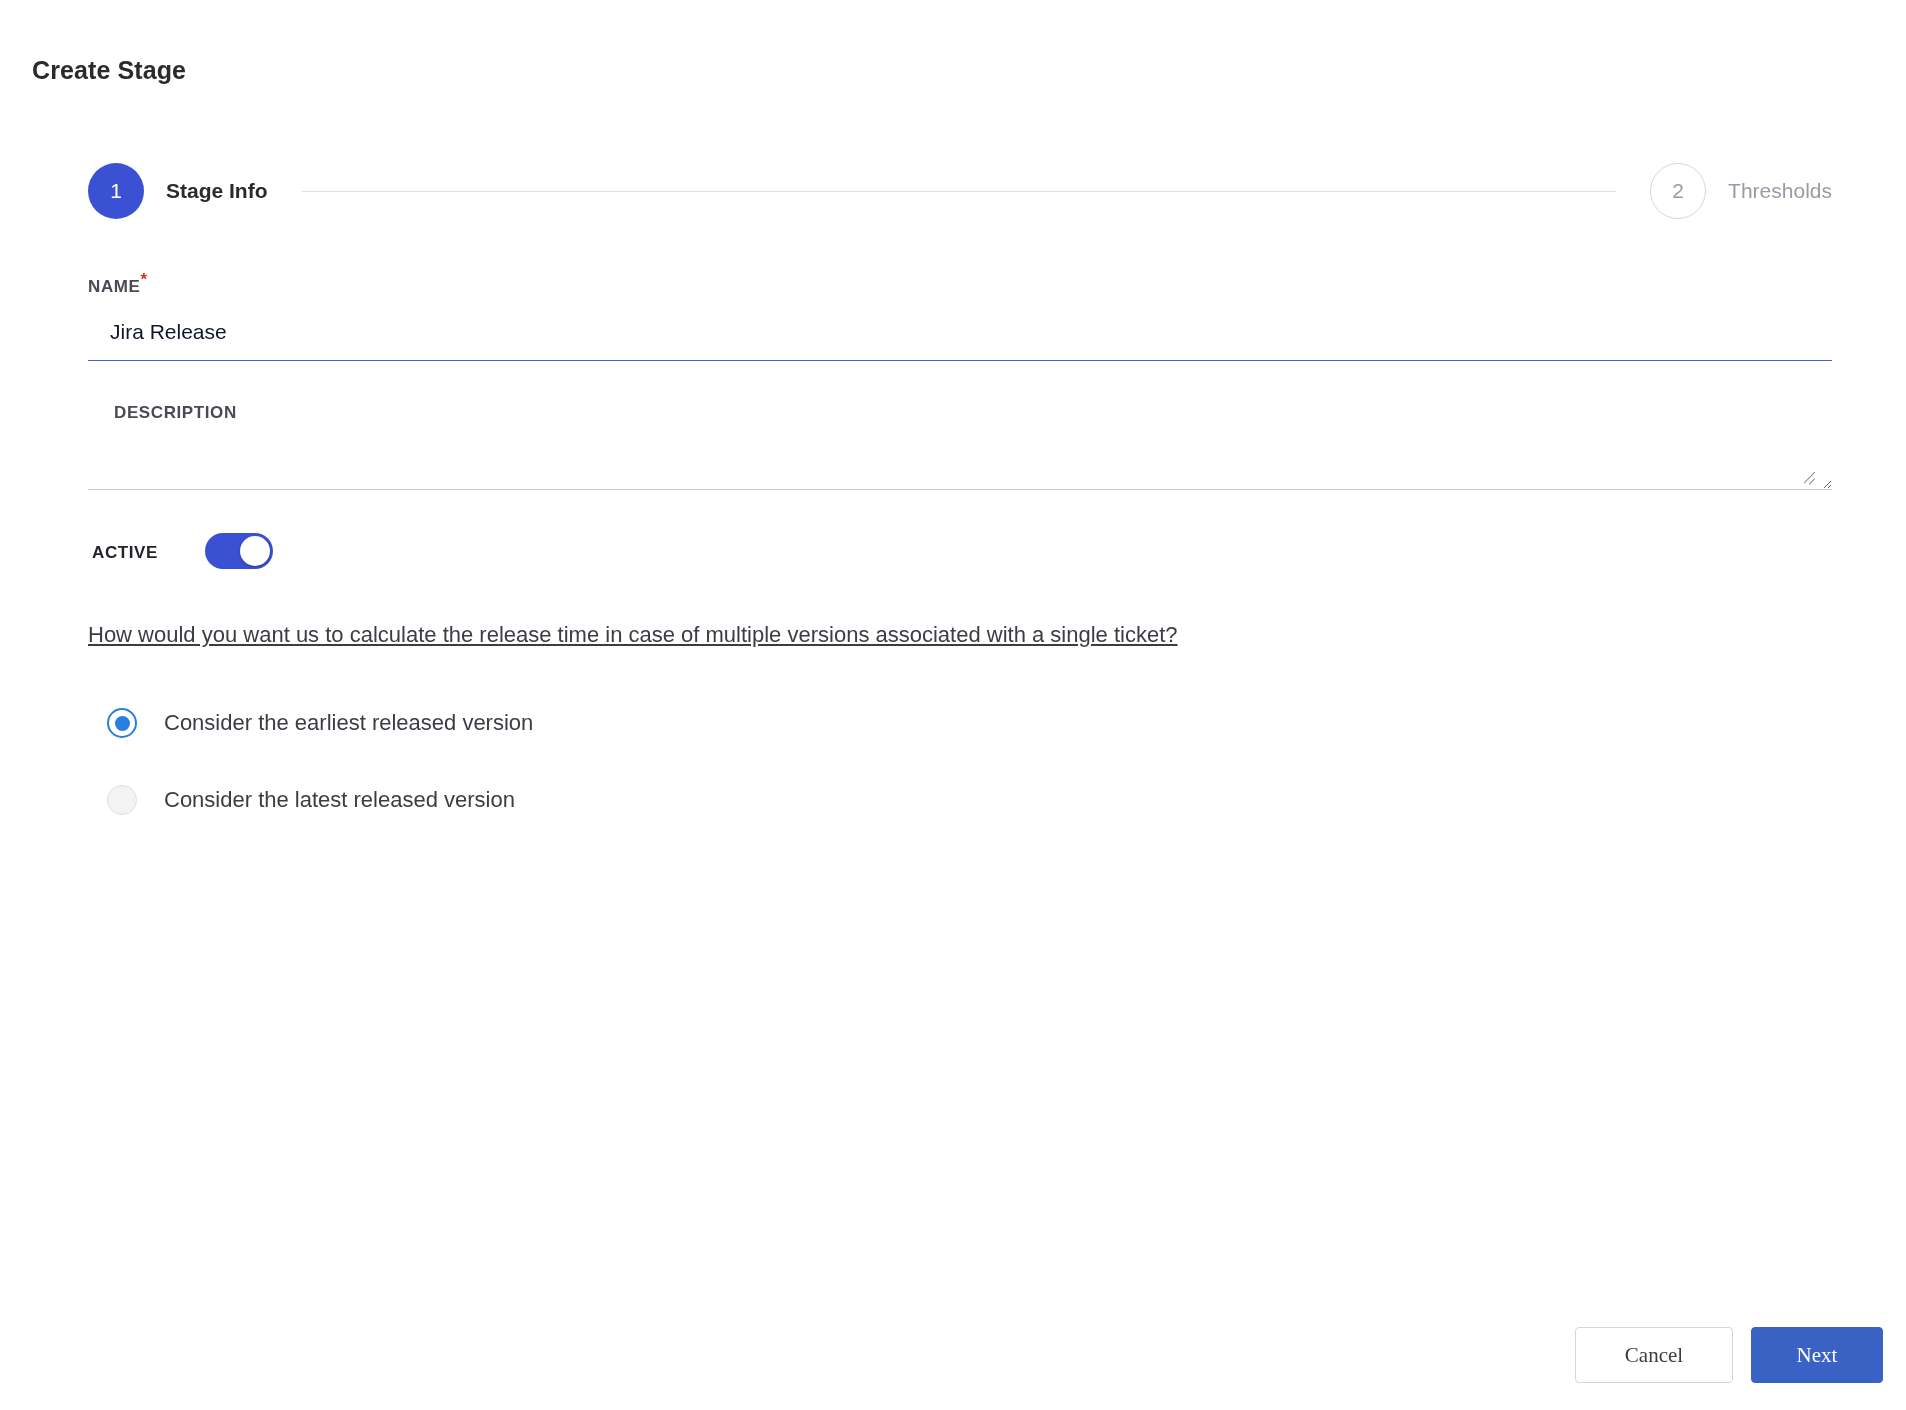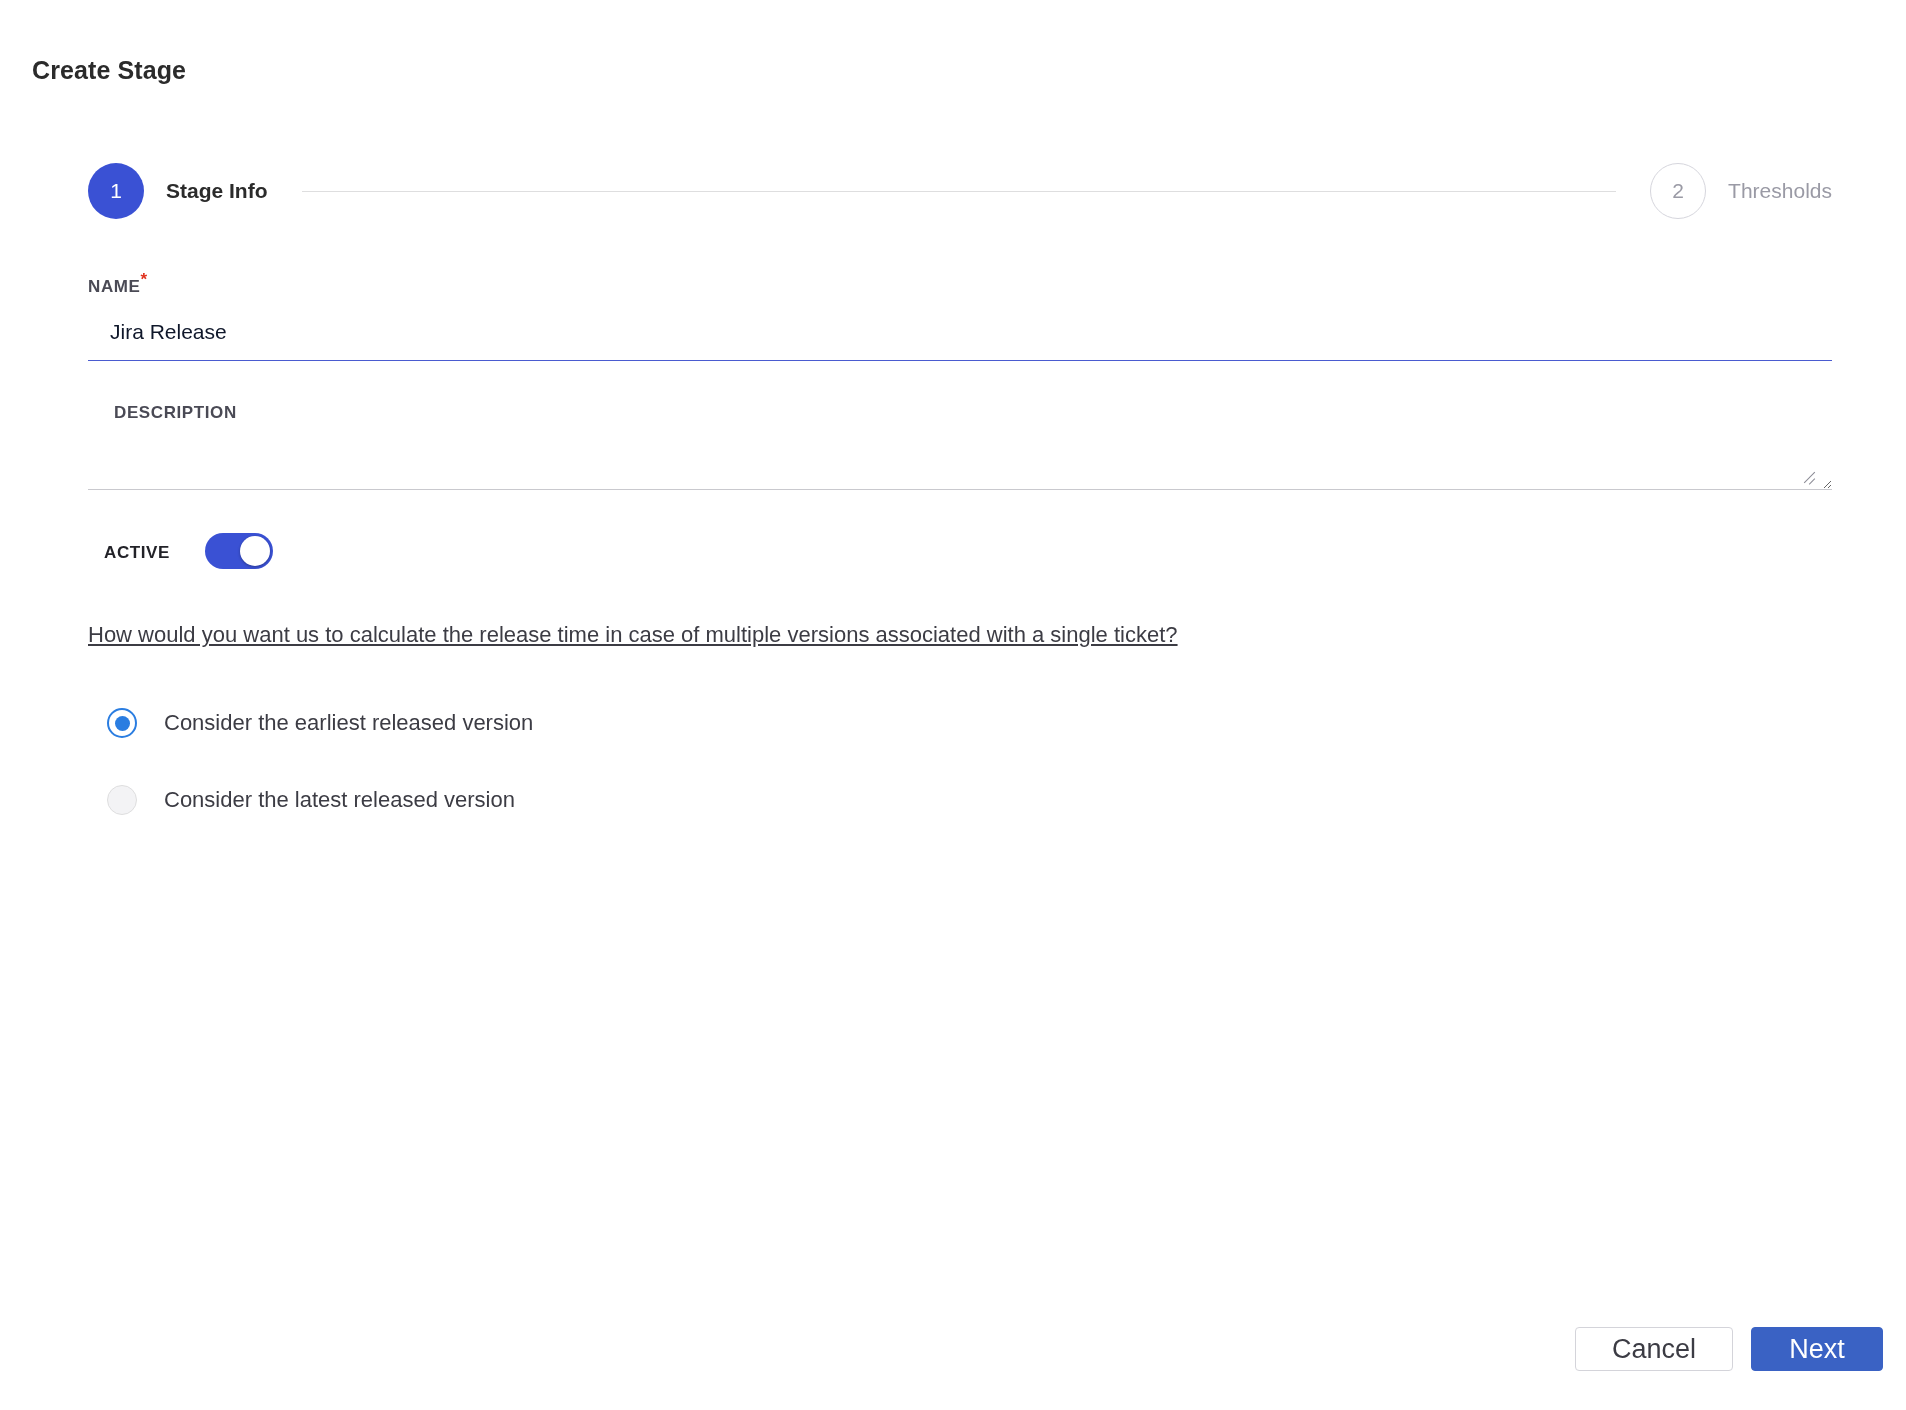--- a/index.html
+++ b/index.html
@@ -156,21 +156,21 @@
     transform: rotate(-45deg);
     top: 9px; left: 0;
   }
   .resize-grip:after {
     width: 8px; height: 1px;
     transform: rotate(-45deg);
     top: 13px; left: 6px;
   }
 
   
-  #active-label { left: 104px; top: 543px; color: #222228; }
+  #active-label { left: 92px; top: 543px; color: #222228; }
 
   .toggle {
     position: absolute;
     left: 205px;
     top: 533px;
     width: 68px;
     height: 36px;
     background: #3a51d4;
     border-radius: 18px;
     cursor: pointer;
@@ -233,24 +233,24 @@
   .radio-text {
     margin-left: 27px;
     font-size: 22px;
     color: #3c3c44;
     white-space: nowrap;
   }
 
   
   .btn {
     position: absolute;
-    height: 44px;
+    height: 56px;
     border-radius: 4px;
-    font-family: Liberation Sans, sans-serif;
-    font-size: 27px;
+    font-family: Liberation Serif, serif;
+    font-size: 21px;
     cursor: pointer;
     display: flex;
     align-items: center;
     justify-content: center;
   }
   #cancel-button {
     left: 1575px;
     top: 1327px;
     width: 158px;
     background: #ffffff;

